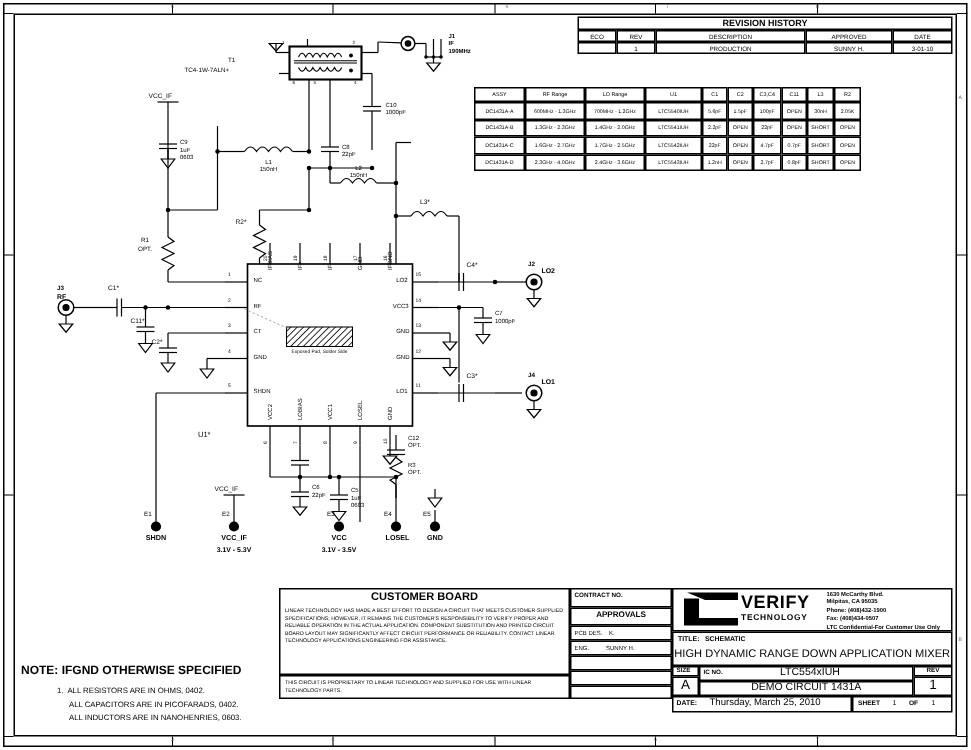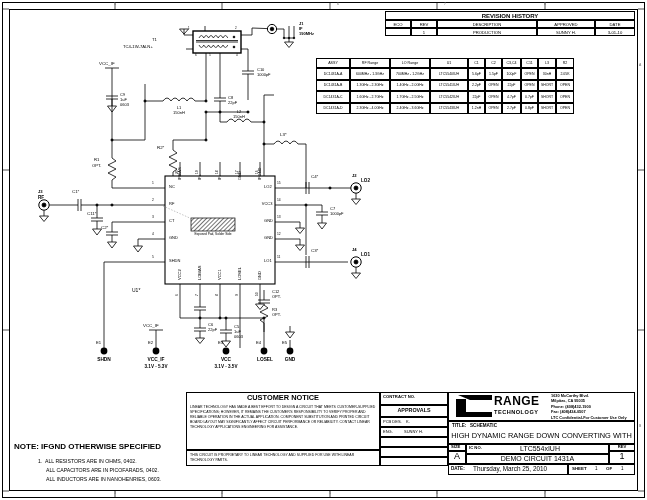--- a/index.html
+++ b/index.html
@@ -529,21 +529,21 @@
   <div class="t b ctr" style="left:274px;top:358px;width:32px;font-size:4.8px;">GND</div>
 
   <div>
     <div class="t b" style="left:14px;top:443px;font-size:8px;">NOTE: IFGND OTHERWISE SPECIFIED</div>
     <div class="t" style="left:38px;top:459px;font-size:5.2px;">1.  ALL RESISTORS ARE IN OHMS, 0402.</div>
     <div class="t" style="left:46px;top:468px;font-size:5.2px;">ALL CAPACITORS ARE IN PICOFARADS, 0402.</div>
     <div class="t" style="left:46px;top:477px;font-size:5.2px;">ALL INDUCTORS ARE IN NANOHENRIES, 0603.</div>
   </div>
 
   <div class="bx" style="left:186px;top:392px;width:194px;height:58px;"></div>
-  <div class="t b ctr" style="left:186px;top:394px;width:194px;font-size:7.4px;">CUSTOMER NOTICE</div>
+  <div class="t b ctr" style="left:186px;top:394px;width:194px;font-size:7.4px;">CUSTOMER BOARD</div>
   <div class="t" style="left:190px;top:405px;width:186px;font-size:3.5px;line-height:1.42;white-space:normal;">LINEAR TECHNOLOGY HAS MADE A BEST EFFORT TO DESIGN A CIRCUIT THAT MEETS CUSTOMER-SUPPLIED SPECIFICATIONS; HOWEVER, IT REMAINS THE CUSTOMER'S RESPONSIBILITY TO VERIFY PROPER AND RELIABLE OPERATION IN THE ACTUAL APPLICATION.  COMPONENT SUBSTITUTION AND PRINTED CIRCUIT BOARD LAYOUT MAY SIGNIFICANTLY AFFECT CIRCUIT PERFORMANCE OR RELIABILITY.  CONTACT LINEAR TECHNOLOGY APPLICATIONS ENGINEERING FOR ASSISTANCE.</div>
 
   <div class="bx" style="left:186px;top:450px;width:194px;height:16px;"></div>
   <div class="t" style="left:190px;top:453px;width:186px;font-size:3.5px;line-height:1.45;white-space:normal;">THIS CIRCUIT IS PROPRIETARY TO LINEAR TECHNOLOGY AND SUPPLIED FOR USE WITH LINEAR TECHNOLOGY PARTS.</div>
 
   <div>
 
     <div class="bx" style="left:380px;top:392px;width:68px;height:13px;"></div>
     <div class="t b" style="left:383px;top:395px;font-size:4.2px;">CONTRACT NO.</div>
 
@@ -560,33 +560,33 @@
 
     <div class="bx" style="left:380px;top:437px;width:68px;height:10px;"></div>
     <div class="bx" style="left:380px;top:447px;width:68px;height:10px;"></div>
     <div class="bx" style="left:380px;top:457px;width:68px;height:9px;"></div>
 
     <div class="bx" style="left:448px;top:392px;width:187px;height:29px;"></div>
     <svg width="647" height="500">
       <path d="M456,399 L456,417 L492,417 L492,412 L466,412 L466,399 Z" fill="#000"></path>
       <path d="M458,395 L492,395 L492,400 L470,400 Z" fill="#000"></path>
     </svg>
-    <div class="t b" style="left:494px;top:395px;font-size:12px;letter-spacing:0.4px;">RANGE</div>
+    <div class="t b" style="left:494px;top:395px;font-size:12px;letter-spacing:0.4px;">VERIFY</div>
     <div class="t b" style="left:494px;top:410px;font-size:5.6px;letter-spacing:0.5px;">TECHNOLOGY</div>
 
     <div class="t b" style="left:551px;top:393.5px;font-size:3.9px;">1630 McCarthy Blvd.</div>
     <div class="t b" style="left:551px;top:399px;font-size:3.9px;">Milpitas, CA 95035</div>
     <div class="t b" style="left:551px;top:404.5px;font-size:3.9px;">Phone: (408)432-1900</div>
     <div class="t b" style="left:551px;top:410px;font-size:3.9px;">Fax: (408)434-0507</div>
     <div class="t b" style="left:551px;top:415.5px;font-size:3.9px;">LTC Confidential-For Customer Use Only</div>
 
     <div class="bx" style="left:448px;top:421px;width:187px;height:23px;"></div>
     <div class="t b" style="left:452px;top:423.5px;font-size:4.6px;">TITLE:</div>
     <div class="t b" style="left:470px;top:423.5px;font-size:4.6px;">SCHEMATIC</div>
-    <div class="t ctr" style="left:448px;top:432px;width:187px;font-size:7.4px;">HIGH DYNAMIC RANGE DOWN CONVERTING WITH</div>
+    <div class="t ctr" style="left:448px;top:432px;width:187px;font-size:7.4px;">HIGH DYNAMIC RANGE DOWN APPLICATION MIXER</div>
 
     <div class="bx" style="left:448px;top:444px;width:18px;height:7px;"></div>
     <div class="t b" style="left:451px;top:445px;font-size:4.2px;">SIZE</div>
     <div class="bx" style="left:448px;top:451px;width:18px;height:13px;"></div>
     <div class="t ctr" style="left:448px;top:452px;width:18px;font-size:9px;">A</div>
 
     <div class="bx" style="left:466px;top:444px;width:143px;height:10px;"></div>
     <div class="t b" style="left:469px;top:445.5px;font-size:4.2px;">IC NO.</div>
     <div class="t ctr" style="left:490px;top:444.5px;width:100px;font-size:7px;">LTC554xIUH</div>
 

